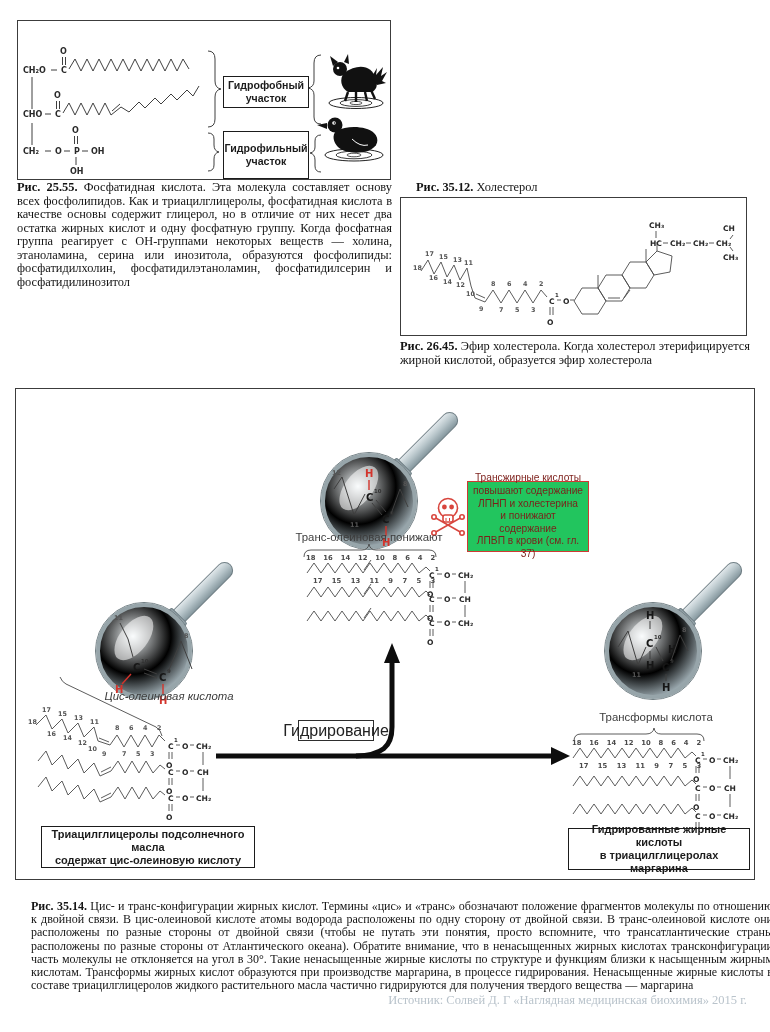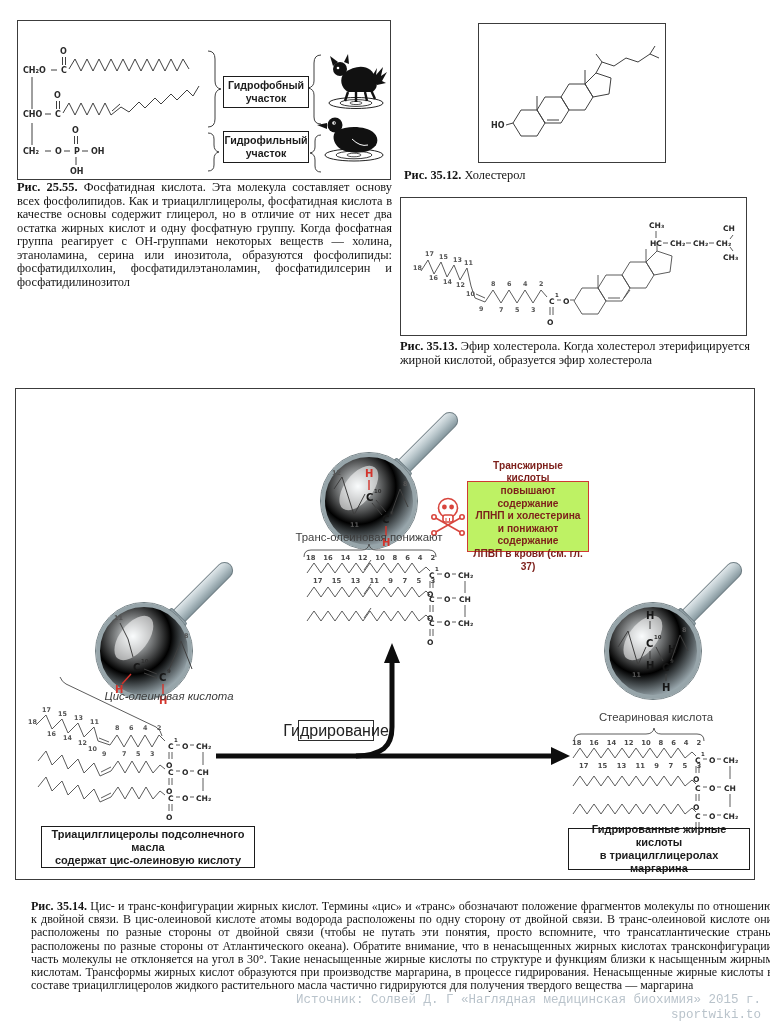--- a/index.html
+++ b/index.html
@@ -8,22 +8,22 @@
   .figbox{position:absolute;border:1px solid #3c3c3c;background:#fff;}
   .cap{position:absolute;font-family:"Liberation Serif",serif;font-size:12.4px;line-height:13.5px;
        color:#141414;text-align:justify;}
   .cap b{font-weight:bold;}
   .cap14{font-size:12px;line-height:13.2px;}
   .src{position:absolute;font-family:"Liberation Serif",serif;font-size:12.5px;line-height:15px;
        color:#b9c3cb;text-align:right;}
   .lblbox{position:absolute;border:1.6px solid #1b1b1b;background:#fff;font-weight:bold;
           font-size:10.6px;line-height:13px;text-align:center;white-space:pre-line;
           display:flex;align-items:center;justify-content:center;padding:4px 2px;box-sizing:border-box;}
-  .warnbox{position:absolute;border:1.7px solid #cf3a33;background:#bef264;color:#7c1f1a;
-           font-weight:bold;font-size:10.2px;line-height:12.6px;text-align:center;white-space:pre-line;
+  .warnbox{position:absolute;border:1.7px solid #cf3a33;background:#22c55e;color:#7c1f1a;
+           font-weight:normal;font-size:10.2px;line-height:12.6px;text-align:center;white-space:pre-line;
            display:flex;align-items:center;justify-content:center;padding:2px 3px;box-sizing:border-box;}
   .simplebox{position:absolute;border:1px solid #2e2e2e;background:#fff;font-size:16px;color:#222;
              display:flex;align-items:center;justify-content:center;box-sizing:border-box;}
   .struclbl{position:absolute;font-size:11.4px;color:#3d3d3d;text-align:center;}
   svg text{font-family:"DejaVu Sans",sans-serif;fill:#222;}
   .chtx{font-size:8px;font-weight:bold;fill:#2a2a2a;}
   .chtx2{font-size:7.6px;font-weight:bold;fill:#2a2a2a;}
   .num{font-size:6.4px;fill:#555;font-weight:bold;}
   .numrow{font-size:6.8px;fill:#4a4a4a;font-weight:bold;}
   .sup{font-size:5.4px;fill:#333;font-weight:bold;}
@@ -113,45 +113,29 @@
         <path class="blk" d="M318,110 C330,104 348,105 356,112 C362,118 360,126 350,130 C340,133 326,132 320,126 C315,121 314,114 318,110 z"></path>
         <circle cx="316" cy="102" r="1.8" fill="#fff"></circle>
         <circle cx="316.4" cy="102" r="0.8" fill="#111"></circle>
         <path d="M334,118 q8,8 16,6" stroke="#fff" stroke-width="1" fill="none"></path>
       </g>
     </svg>
   </div>
 
   <div class="lblbox" style="left:223px;top:76px;width:86px;height:32px;">Гидрофобный
 участок</div>
-  <div class="lblbox" style="left:223px;top:131px;width:86px;height:32px;">Гидрофильный
+  <div class="lblbox" style="left:223px;top:131px;width:86px;height:48px;">Гидрофильный
 участок</div>
 
   <p class="cap" style="left:17px;top:181px;width:375px;margin:0;">
     <b>Рис. 25.55.</b>
     <span>Фосфатидная кислота. Эта молекула составляет основу всех фосфолипидов. Как и триацилглицеролы, фосфатидная кислота в качестве основы содержит глицерол, но в отличие от них несет два остатка жирных кислот и одну фосфатную группу. Когда фосфатная группа реагирует с ОН-группами некоторых веществ — холина, этаноламина, серина или инозитола, образуются фосфолипиды: фосфатидилхолин, фосфатидилэтаноламин, фосфатидилсерин и фосфатидилинозитол</span>
   </p>
 
-  <div class="figbox" style="left:478px;top:23px;width:186px;height:138px;">
-    <svg width="184" height="136" viewBox="0 0 184 136">
-      <text class="chtx" x="12" y="104">HO</text>
-      <line class="bond" x1="27" y1="101" x2="34" y2="99"></line>
-      <polygon points="34,99 42,86 58,86 66,99 58,112 42,112" fill="none" class="bond"></polygon>
-      <polygon points="58,86 66,99 82,99 90,86 82,73 66,73" fill="none" class="bond"></polygon>
-      <line class="bond" x1="68" y1="96" x2="80" y2="96"></line>
-      <polygon points="82,73 90,86 106,86 114,73 106,60 90,60" fill="none" class="bond"></polygon>
-      <polygon points="106,60 114,73 130,70 132,54 117,49" fill="none" class="bond"></polygon>
-      <line class="bond" x1="58" y1="86" x2="58" y2="72"></line>
-      <line class="bond" x1="106" y1="60" x2="106" y2="46"></line>
-      <polyline class="bond" points="117,49 123,38 117,30"></polyline>
-      <polyline class="bond" points="123,38 135,42 147,34 159,38 171,30 180,34"></polyline>
-      <line class="bond" x1="171" y1="30" x2="176" y2="22"></line>
-    </svg>
-  </div>
-  <p class="cap" style="left:400px;top:165px;width:350px;margin:4px;text-align:left;">
+  <p class="cap" style="left:400px;top:165px;width:350px;margin:16px;text-align:left;">
     <b>Рис. 35.12.</b>
     <span>Холестерол</span>
   </p>
 
   <div class="figbox" style="left:400px;top:197px;width:345px;height:137px;">
     <svg width="343" height="135" viewBox="0 0 343 135">
 
       <polyline class="bondthin" points="20,73 27,62 33,76 40,64 46,79 53,67 59,82 66,70 70,88 74,100"></polyline>
       <line class="bondthin" x1="74" y1="100" x2="84" y2="104"></line>
       <line class="bondthin" x1="75" y1="96" x2="84" y2="100"></line>
@@ -203,21 +187,21 @@
       <text class="chtx2" x="292" y="48">CH₂</text>
       <line class="bondthin" x1="308" y1="45" x2="313" y2="45"></line>
       <text class="chtx2" x="315" y="48">CH₂</text>
       <line class="bondthin" x1="329" y1="41" x2="332" y2="37"></line>
       <line class="bondthin" x1="329" y1="49" x2="332" y2="53"></line>
       <text class="chtx2" x="322" y="33">CH</text>
       <text class="chtx2" x="322" y="62">CH₃</text>
     </svg>
   </div>
   <p class="cap" style="left:400px;top:340px;width:350px;margin:0;">
-    <b>Рис. 35.13.</b>
+    <b>Рис. 26.45.</b>
     <span>Эфир холестерола. Когда холестерол этерифицируется жирной кислотой, образуется эфир холестерола</span>
   </p>
 
   <div class="figbox" style="left:15px;top:388px;width:738px;height:490px;border-width:1.4px;">
     <svg width="736" height="487" viewBox="0 0 736 487" style="position:absolute;left:0;top:0;">
       <defs>
         <radialGradient id="lgrad" cx="38%" cy="34%" r="75%">
           <stop offset="0%" stop-color="#f3f8fa"></stop>
             <stop offset="55%" stop-color="#ddе8ed"></stop>
           <stop offset="100%" stop-color="#c6d8e0"></stop>
@@ -446,36 +430,35 @@
       <g>
         <rect x="200" y="364.5" width="336" height="5" class="arrow"></rect>
         <polygon class="arrow" points="535,358 554,367 535,376"></polygon>
         <path d="M340,367 C366,366 376,358 376,338 L376,272" stroke="#0d0d0d" stroke-width="5" fill="none"></path>
         <polygon class="arrow" points="368,274 376,254 384,274"></polygon>
       </g>
     </svg>
 
     <div class="struclbl" style="left:273px;top:142px;width:160px;">Транс-олеиновая понижают</div>
     <div class="struclbl" style="left:73px;top:301px;width:160px;font-style:italic;">Цис-олеиновая кислота</div>
-    <div class="struclbl" style="left:560px;top:322px;width:160px;">Стеариновая кислота</div>
+    <div class="struclbl" style="left:560px;top:322px;width:160px;">Трансформы кислота</div>
     <div class="warnbox" style="left:451px;top:92px;width:122px;height:71px;">Трансжирные кислоты
 повышают содержание
 ЛПНП и холестерина
 и понижают содержание
 ЛПВП в крови (см. гл. 37)</div>
     <div class="simplebox" style="left:282px;top:331px;width:76px;height:21px;">Гидрирование</div>
     <div class="lblbox" style="left:552px;top:439px;width:182px;height:42px;font-size:11px;">Гидрированные жирные кислоты
 в триацилглицеролах маргарина</div>
     <div class="lblbox" style="left:25px;top:437px;width:214px;height:42px;font-size:11px;">Триацилглицеролы подсолнечного масла
 содержат цис-олеиновую кислоту</div>
   </div>
 
   <p class="cap cap14" style="left:15px;top:884px;width:742px;margin:16px;">
     <b>Рис. 35.14.</b>
     <span>Цис- и транс-конфигурации жирных кислот. Термины «цис» и «транс» обозначают положение фрагментов молекулы по отношению к двойной связи. В цис-олеиновой кислоте атомы водорода расположены по одну сторону от двойной связи. В транс-олеиновой кислоте они расположены по разные стороны от двойной связи (чтобы не путать эти понятия, просто вспомните, что трансатлантические страны расположены по разные стороны от Атлантического океана). Обратите внимание, что в ненасыщенных жирных кислотах трансконфигурации часть молекулы не отклоняется на угол в 30°. Такие ненасыщенные жирные кислоты по структуре и функциям близки к насыщенным жирным кислотам. Трансформы жирных кислот образуются при производстве маргарина, в процессе гидрирования. Ненасыщенные жирные кислоты в составе триацилглицеролов жидкого растительного масла частично гидрируются для получения твердого вещества — маргарина</span>
   </p>
 
-  <div class="src" style="left:19px;top:993px;width:742px;font-family:Liberation Mono, monospace;">
+  <div class="src" style="left:5px;top:993px;width:742px;">
     <div>Источник: Солвей Д. Г «Наглядная медицинская биохимия» 2015 г.</div>
-    <div>sportwiki.to</div>
   </div>
 
 </div>
 
 </body></html>

